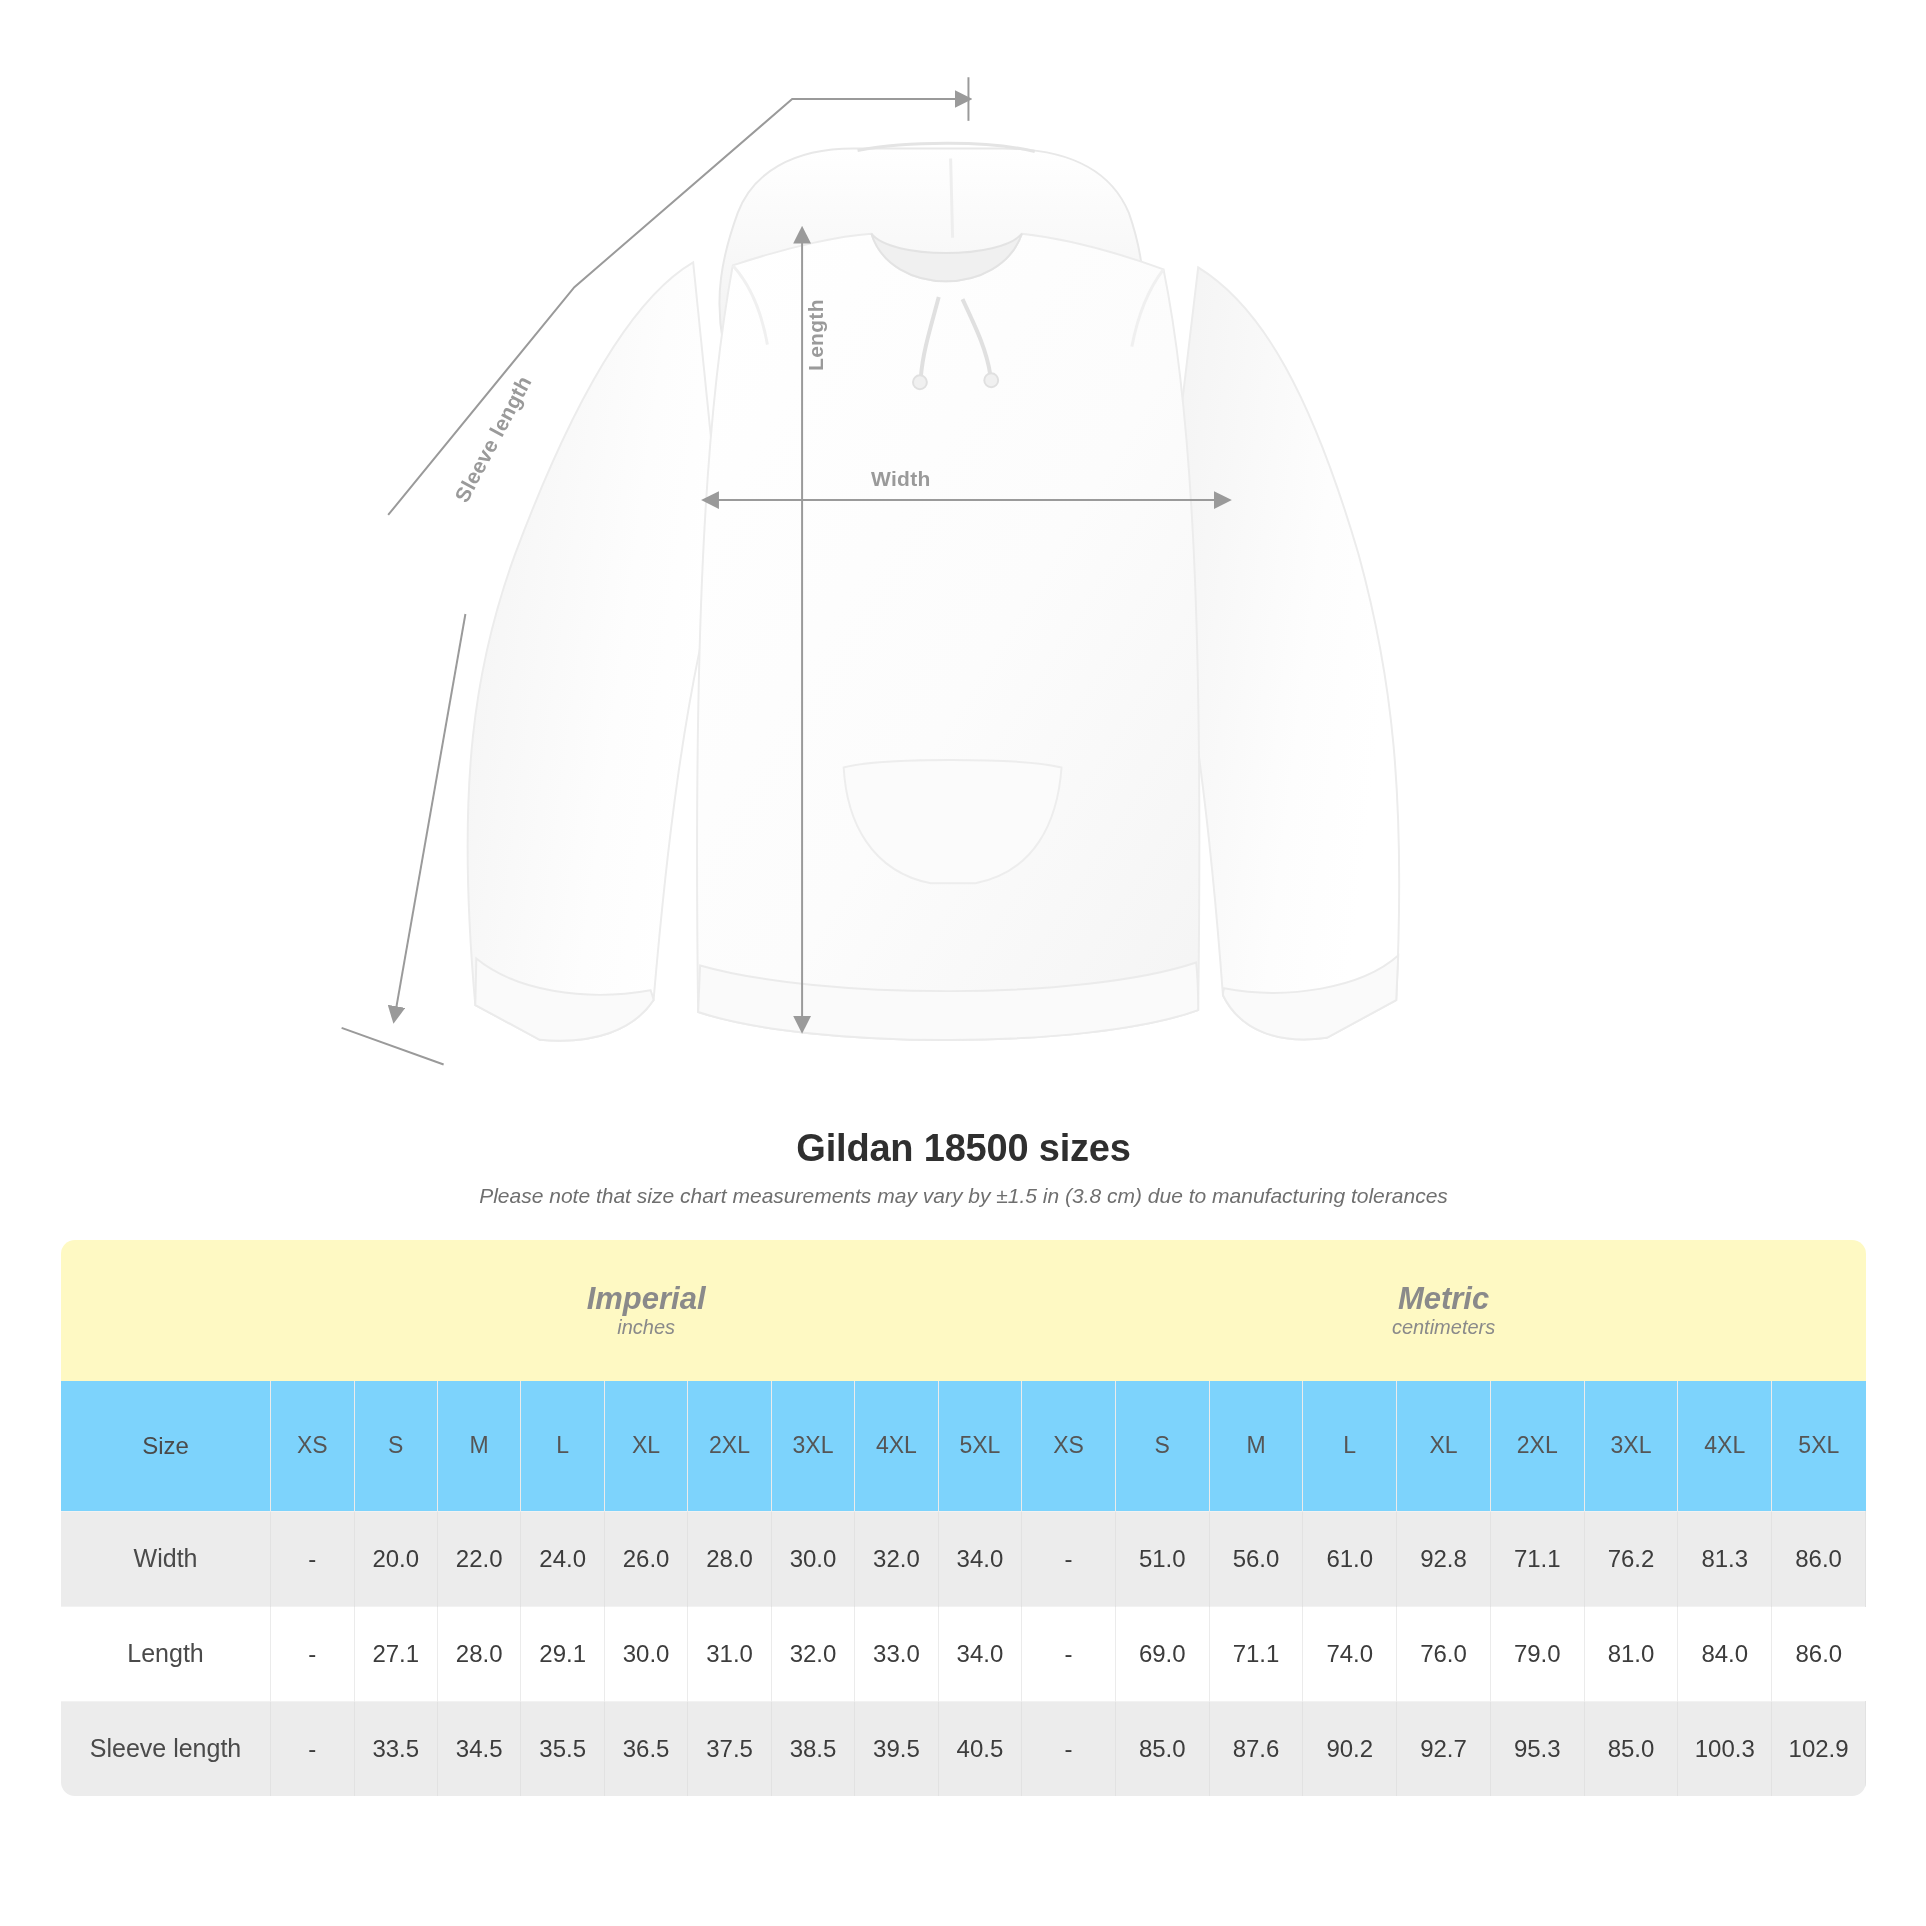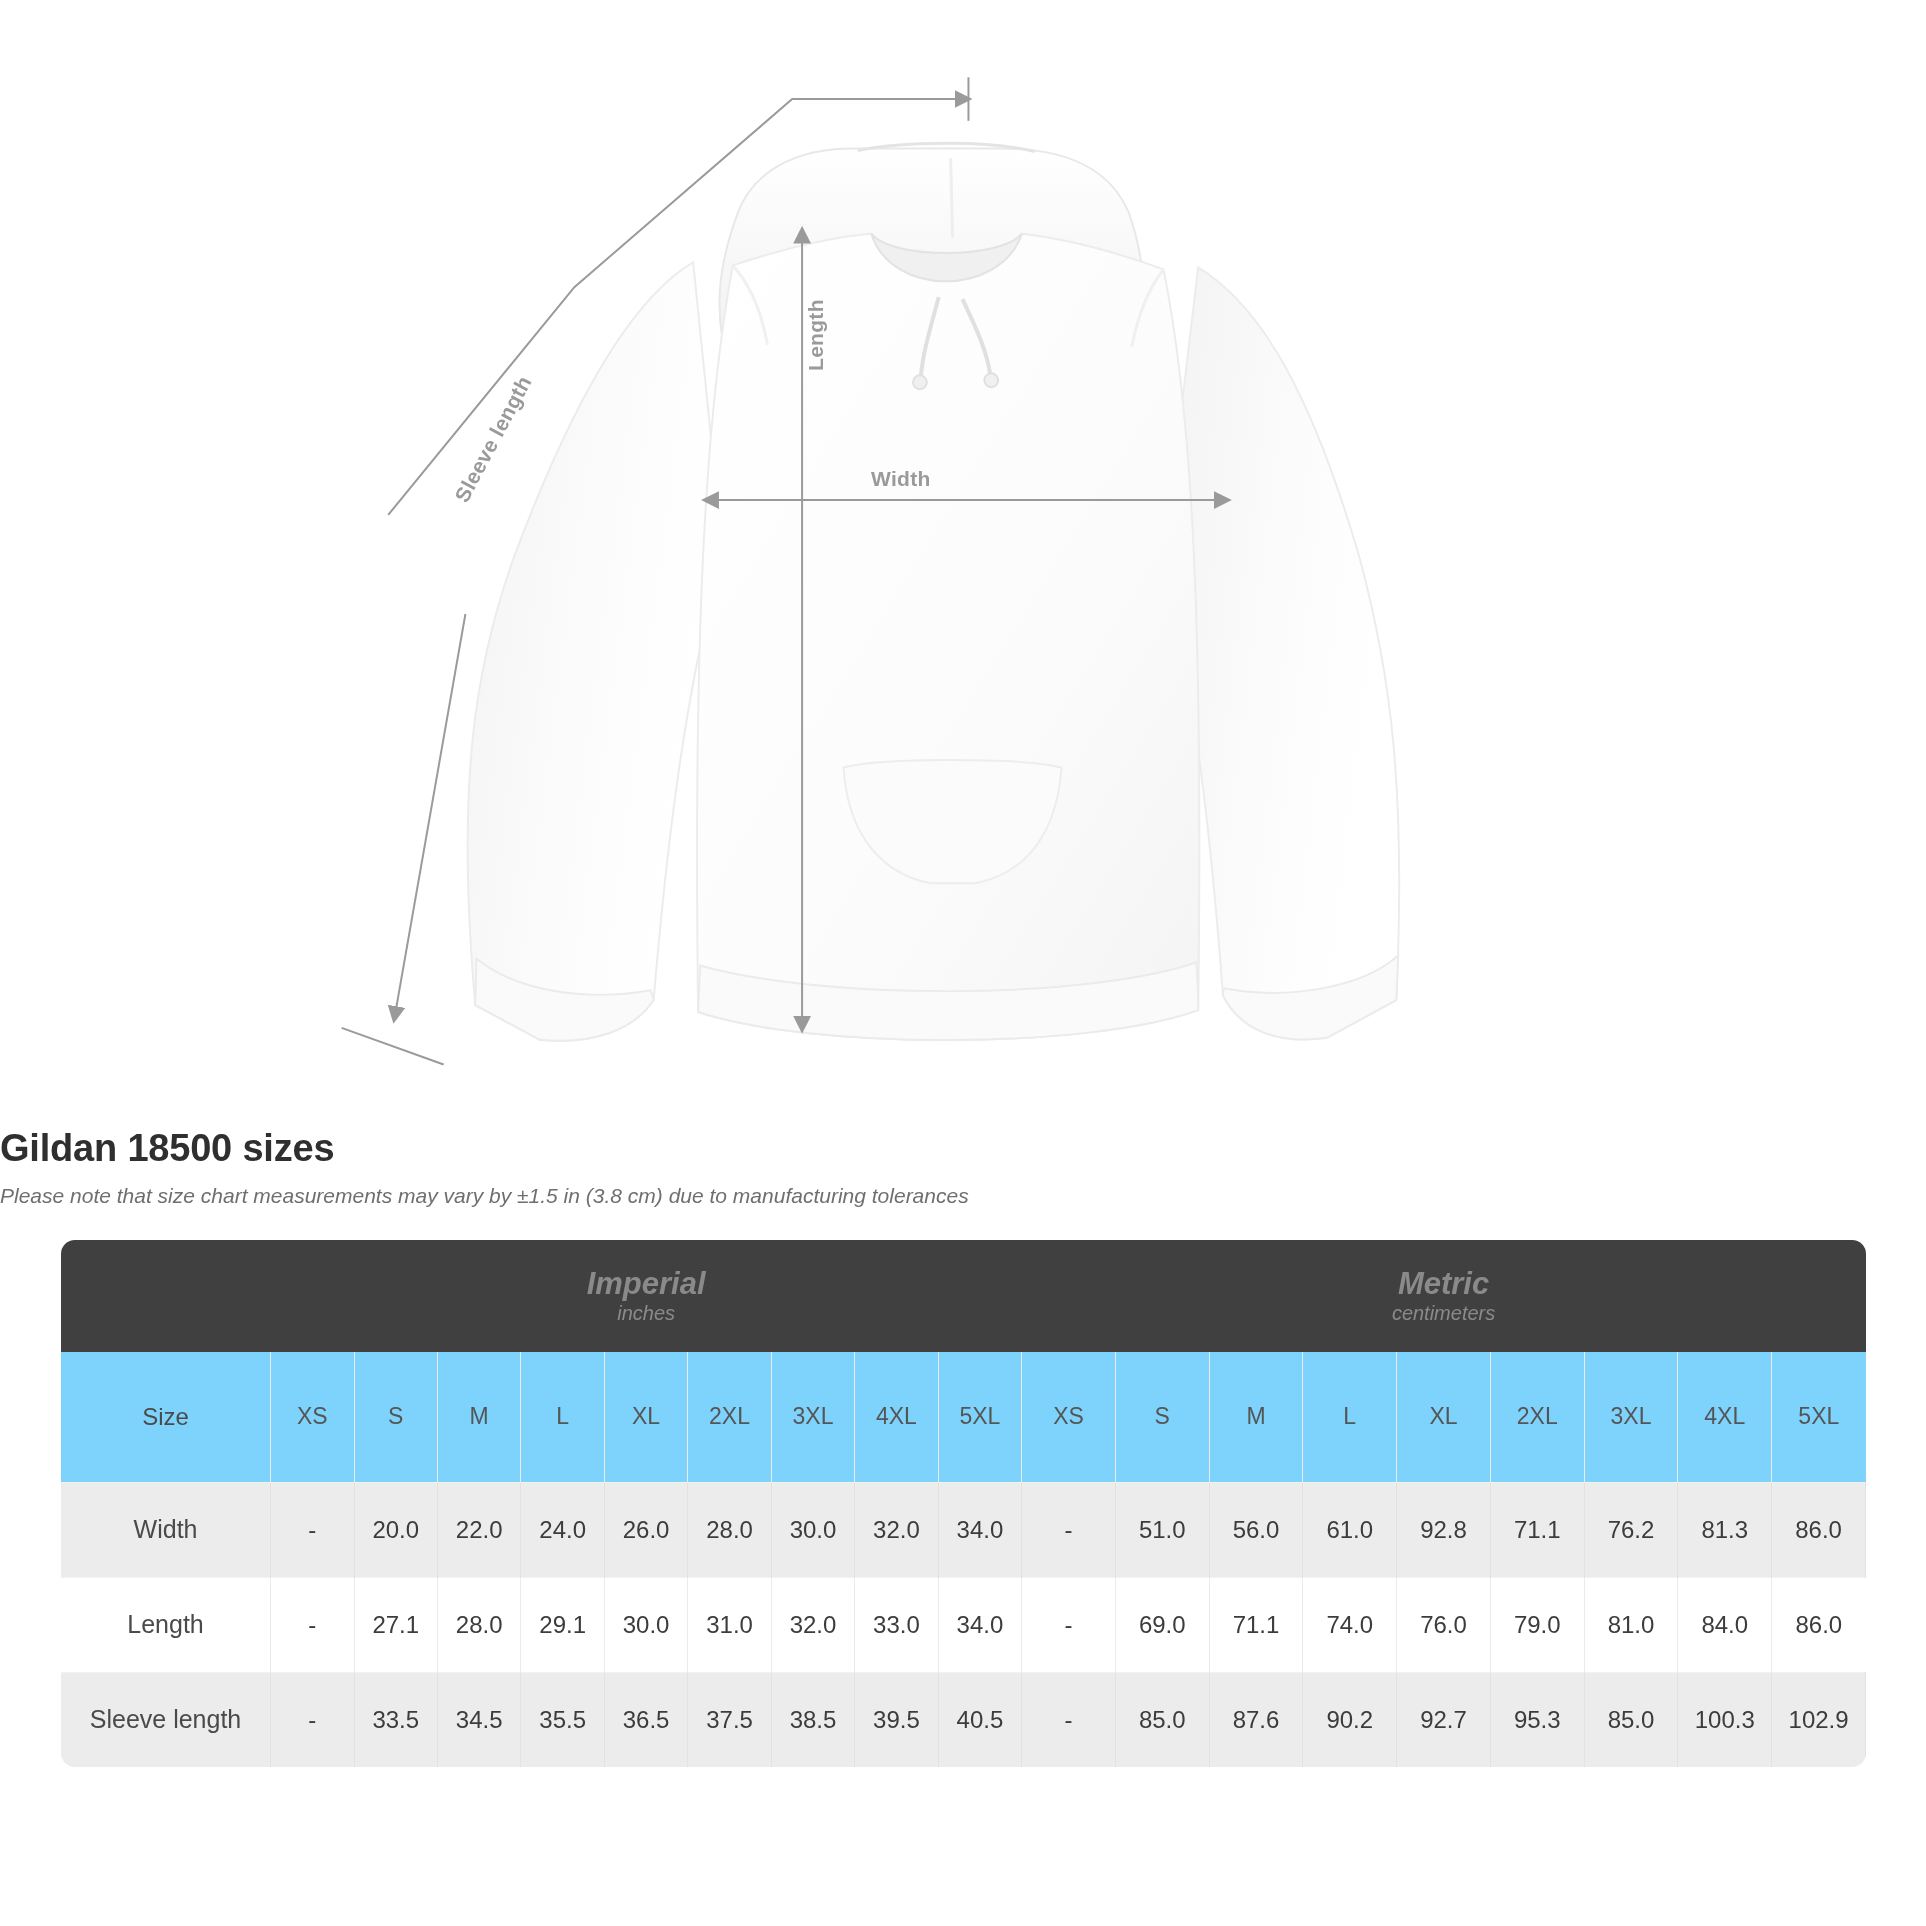--- a/index.html
+++ b/index.html
@@ -44,21 +44,21 @@
     left: 871px; top: 467px;
   }
   #label-sleeve {
     left: 450px; top: 495px;
     transform: rotate(-62deg);
     transform-origin: left top;
   }
 
   
   .title-block {
-    text-align: left;
+    text-align: center;
     margin-top: 8px;
   }
   .chart-title {
     font-size: 38px;
     font-weight: bold;
     color: #2f2f2f;
     margin: 0;
     letter-spacing: -0.2px;
   }
   .chart-note {
@@ -78,22 +78,22 @@
     border-collapse: collapse;
     width: 100%;
     table-layout: fixed;
   }
   table.size-table td, table.size-table th {
     text-align: center;
     vertical-align: middle;
     font-weight: normal;
   }
   .unit-row td {
-    background: #404040;
-    height: 112px;
+    background: #fef9c3;
+    height: 141px;
     padding: 0;
   }
   .unit-name {
     font-size: 31px;
     font-style: italic;
     font-weight: bold;
     color: #8a8a8a;
     line-height: 1.1;
   }
   .unit-sub {

